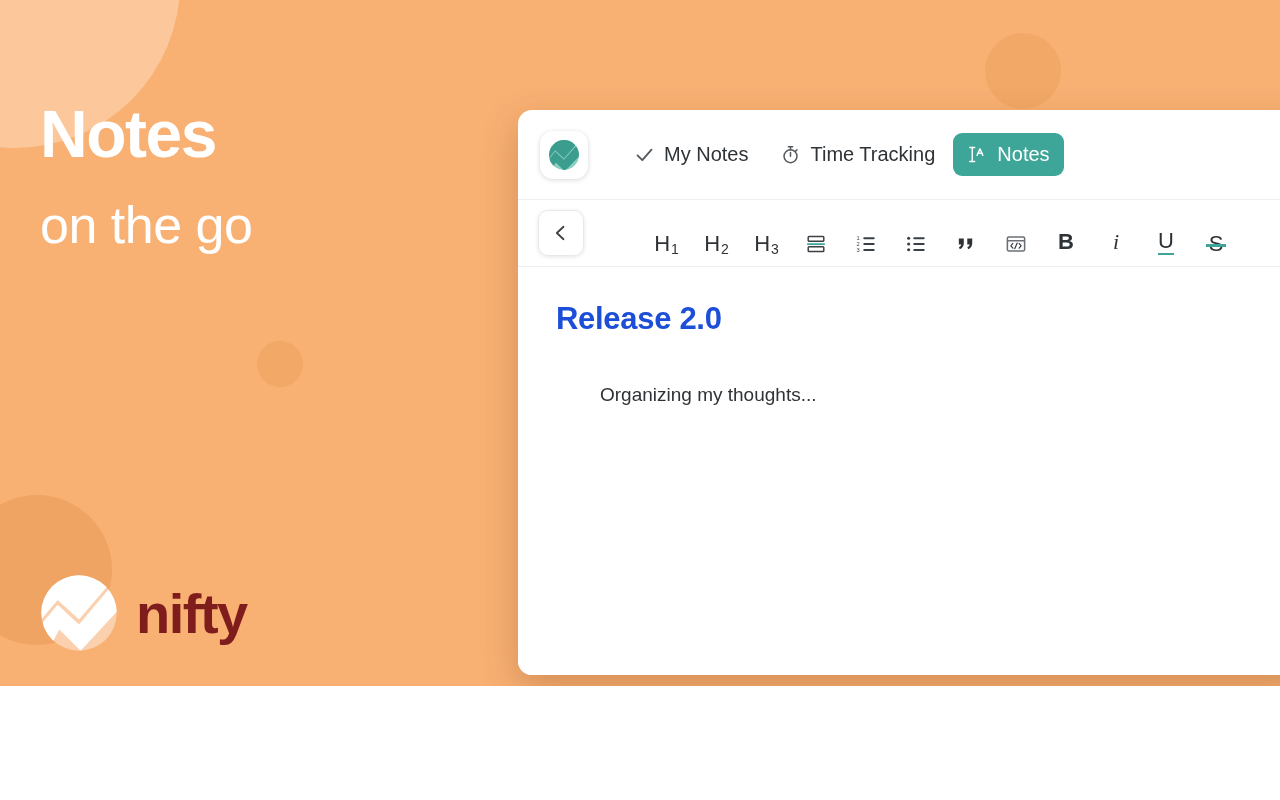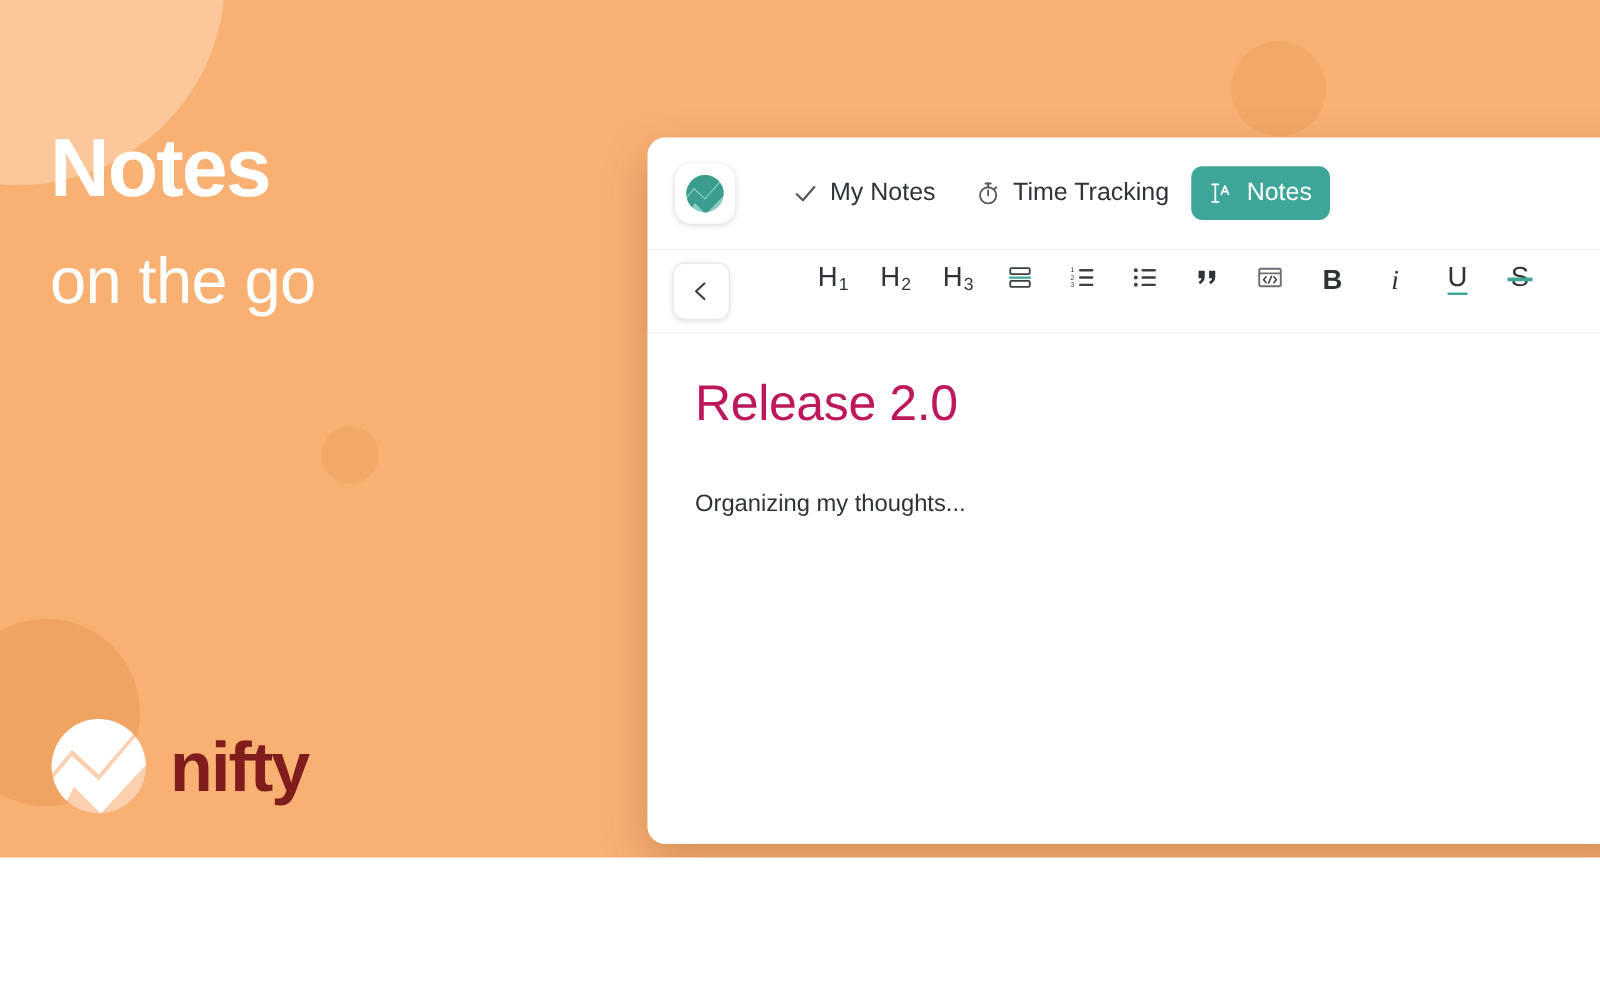--- a/index.html
+++ b/index.html
@@ -147,21 +147,21 @@
     margin-right: 58px;
   }
   .back-btn svg { width: 20px; height: 20px; display: block; }
 
   .fmt-group { display: flex; align-items: center; gap: 2px; }
 
   .fmt-btn {
     width: 48px;
     height: 44px;
     display: flex;
-    align-items: flex-start;
+    align-items: flex-end;
     justify-content: center;
     border-radius: 7px;
     cursor: pointer;
     background: transparent;
     border: none;
     font-family: inherit;
     color: #2E3338;
   }
   .fmt-btn svg { display: block; }
 
@@ -181,30 +181,31 @@
     background: #3EA698;
   }
 
   
   .note-body {
     flex: 1 1 auto;
     padding: 34px 38px;
     background: #FFFFFF;
   }
   .note-title {
-    font-size: 40px;
-    font-weight: 400;
-    color: #be185d;
+    font-size: 31px;
+    font-weight: 700;
+    color: #1d4ed8;
     letter-spacing: -0.3px;
   }
   .note-paragraph {
     margin-top: 47px;
     font-size: 19px;
     font-weight: 400;
     color: #2E3338;
+    margin-left: 44px;
   }
 </style>
 </head>
 <body>
 
 <div id="stage">
 
   <div class="blob blob-tl"></div>
   <div class="blob blob-top-dot"></div>
   <div class="blob blob-mid-dot"></div>

